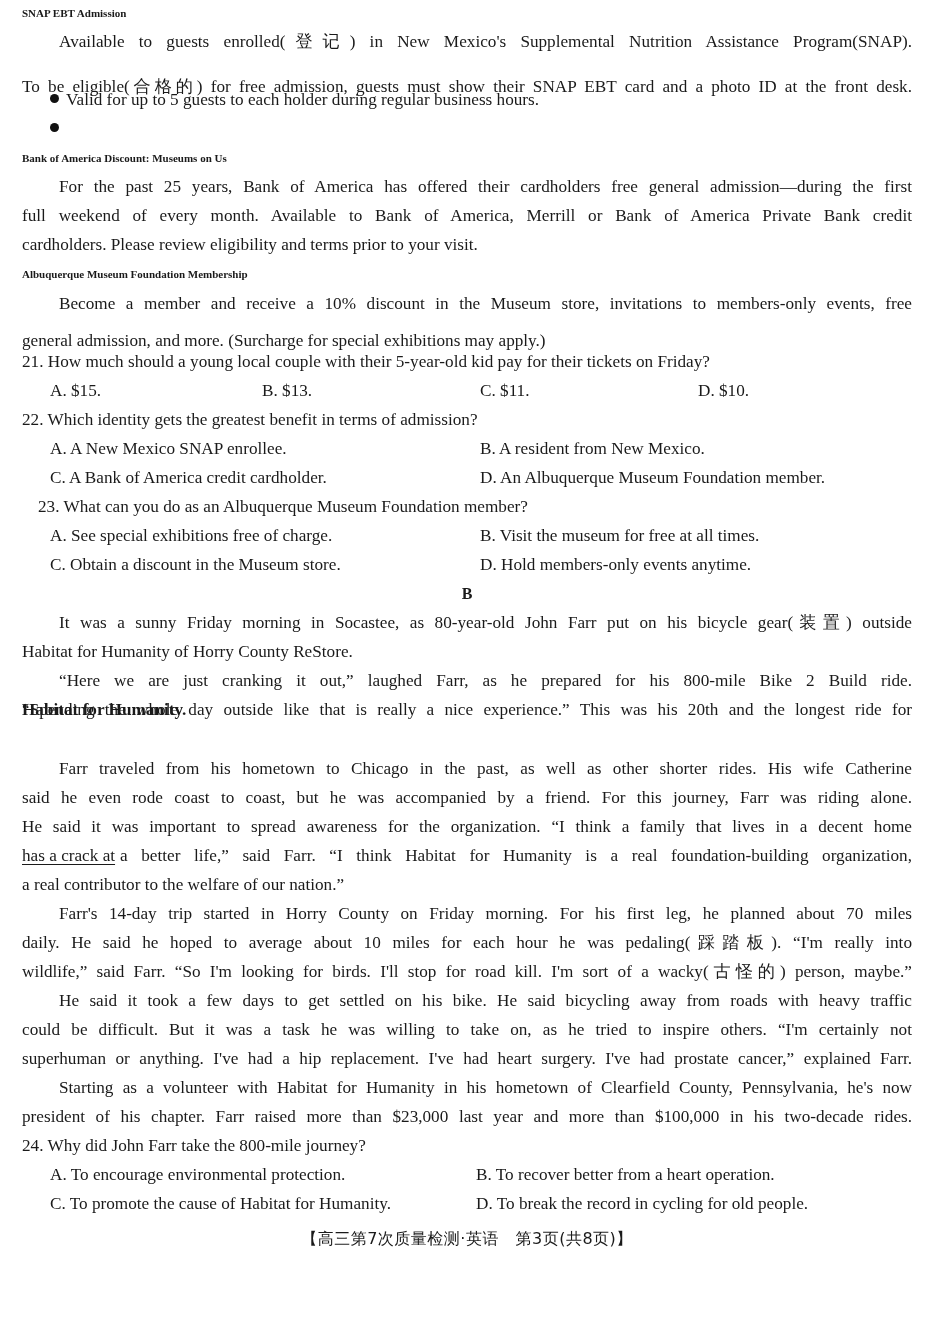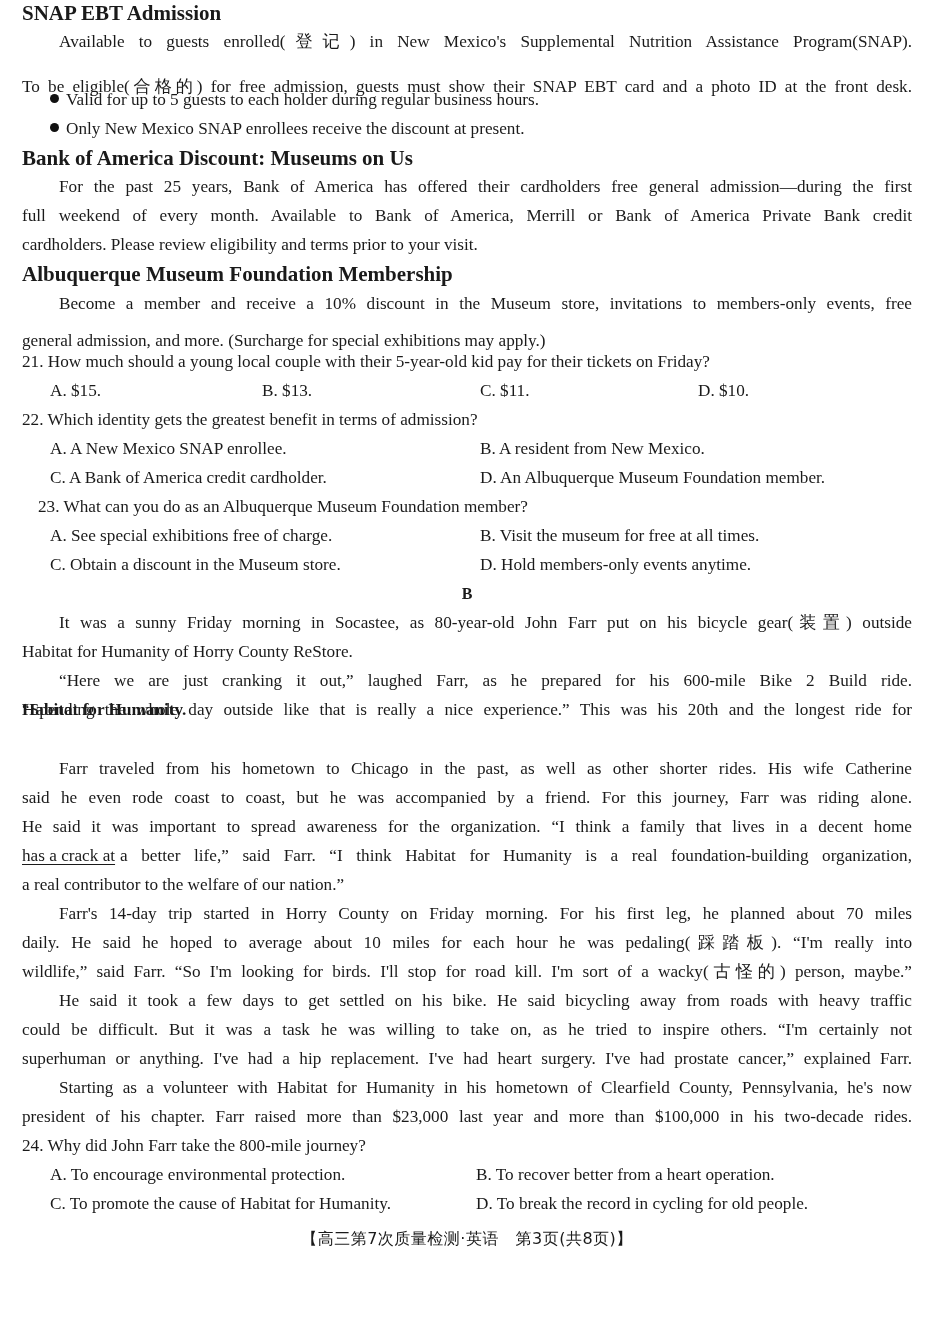--- a/index.html
+++ b/index.html
@@ -23,21 +23,21 @@
     }
     .line {
       position: absolute;
       left: 0;
       white-space: nowrap;
       font-size: 17.2px;
       line-height: 22px;
     }
     .heading {
       font-weight: bold;
-      font-size: 21px;
+      font-size: 11px;
     }
     .indent { left: 37px; }
     .bullet-indent { left: 28px; }
     .justify {
       width: 890px;
       text-align: justify;
       text-align-last: justify;
       white-space: normal;
     }
     .justify-indent {
@@ -91,21 +91,21 @@
 
 <div class="page">
 
   <div class="line heading" style="top:2px;">SNAP EBT Admission</div>
   <div class="line indent justify-indent" style="top:31px;">Available to guests enrolled(登记) in New Mexico's Supplemental Nutrition Assistance Program(SNAP).</div>
   <div class="line justify" style="top:76px;">To be eligible(合格的) for free admission, guests must show their SNAP EBT card and a photo ID at the front desk.</div>
   <div class="line bullet-indent" style="top:89px;">
     <span class="bullet"></span><span>Valid for up to 5 guests to each holder during regular business hours.</span>
   </div>
   <div class="line bullet-indent" style="top:118px;">
-    <span class="bullet"></span><span>Only New Mexico SNAP enrollees receive the discount at present.</span>
+    <span class="bullet"></span>
   </div>
 
   <div class="line heading" style="top:147px;">Bank of America Discount: Museums on Us</div>
   <div class="line indent justify-indent" style="top:176px;">For the past 25 years, Bank of America has offered their cardholders free general admission—during the first</div>
   <div class="line justify" style="top:205px;">full weekend of every month. Available to Bank of America, Merrill or Bank of America Private Bank credit</div>
   <div class="line" style="top:234px;">cardholders. Please review eligibility and terms prior to your visit.</div>
 
   <div class="line heading" style="top:263px;">Albuquerque Museum Foundation Membership</div>
   <div class="line indent justify-indent" style="top:293px;">Become a member and receive a 10% discount in the Museum store, invitations to members-only events, free</div>
   <div class="line" style="top:322px;margin-top:8px;">general admission, and more. (Surcharge for special exhibitions may apply.)</div>
@@ -126,21 +126,21 @@
   <div class="opt" style="top:525px; left:28px;">A. See special exhibitions free of charge.</div>
   <div class="opt" style="top:525px; left:458px;">B. Visit the museum for free at all times.</div>
   <div class="opt" style="top:554px; left:28px;">C. Obtain a discount in the Museum store.</div>
   <div class="opt" style="top:554px; left:458px;">D. Hold members-only events anytime.</div>
 
   <div class="section-letter" style="top:583px;">B</div>
 
   <div class="line indent justify-indent" style="top:612px;">It was a sunny Friday morning in Socastee, as 80-year-old John Farr put on his bicycle gear(装置) outside</div>
   <div class="line" style="top:641px;">Habitat for Humanity of Horry County ReStore.</div>
 
-  <div class="line indent justify-indent" style="top:670px;">“Here we are just cranking it out,” laughed Farr, as he prepared for his 600-mile Bike 2 Build ride.</div>
+  <div class="line indent justify-indent" style="top:670px;">“Here we are just cranking it out,” laughed Farr, as he prepared for his 800-mile Bike 2 Build ride.</div>
   <div class="line justify" style="top:699px;">“Spending the whole day outside like that is really a nice experience.” This was his 20th and the longest ride for</div>
   <div class="line" style="top:699px;font-weight:bold;">Habitat for Humanity.</div>
 
   <div class="line indent justify-indent" style="top:758px;">Farr traveled from his hometown to Chicago in the past, as well as other shorter rides. His wife Catherine</div>
   <div class="line justify" style="top:787px;">said he even rode coast to coast, but he was accompanied by a friend. For this journey, Farr was riding alone.</div>
   <div class="line justify" style="top:816px;">He said it was important to spread awareness for the organization. “I think a family that lives in a decent home</div>
   <div class="line" style="top:845px; width:890px; display:flex; white-space:nowrap;">
     <span class="underlined">has a crack at</span>
       <span style="flex:1; text-align:justify; text-align-last:justify; margin-left:5px; white-space:normal;">a better life,” said Farr. “I think Habitat for Humanity is a real foundation-building organization,</span>
   </div>

